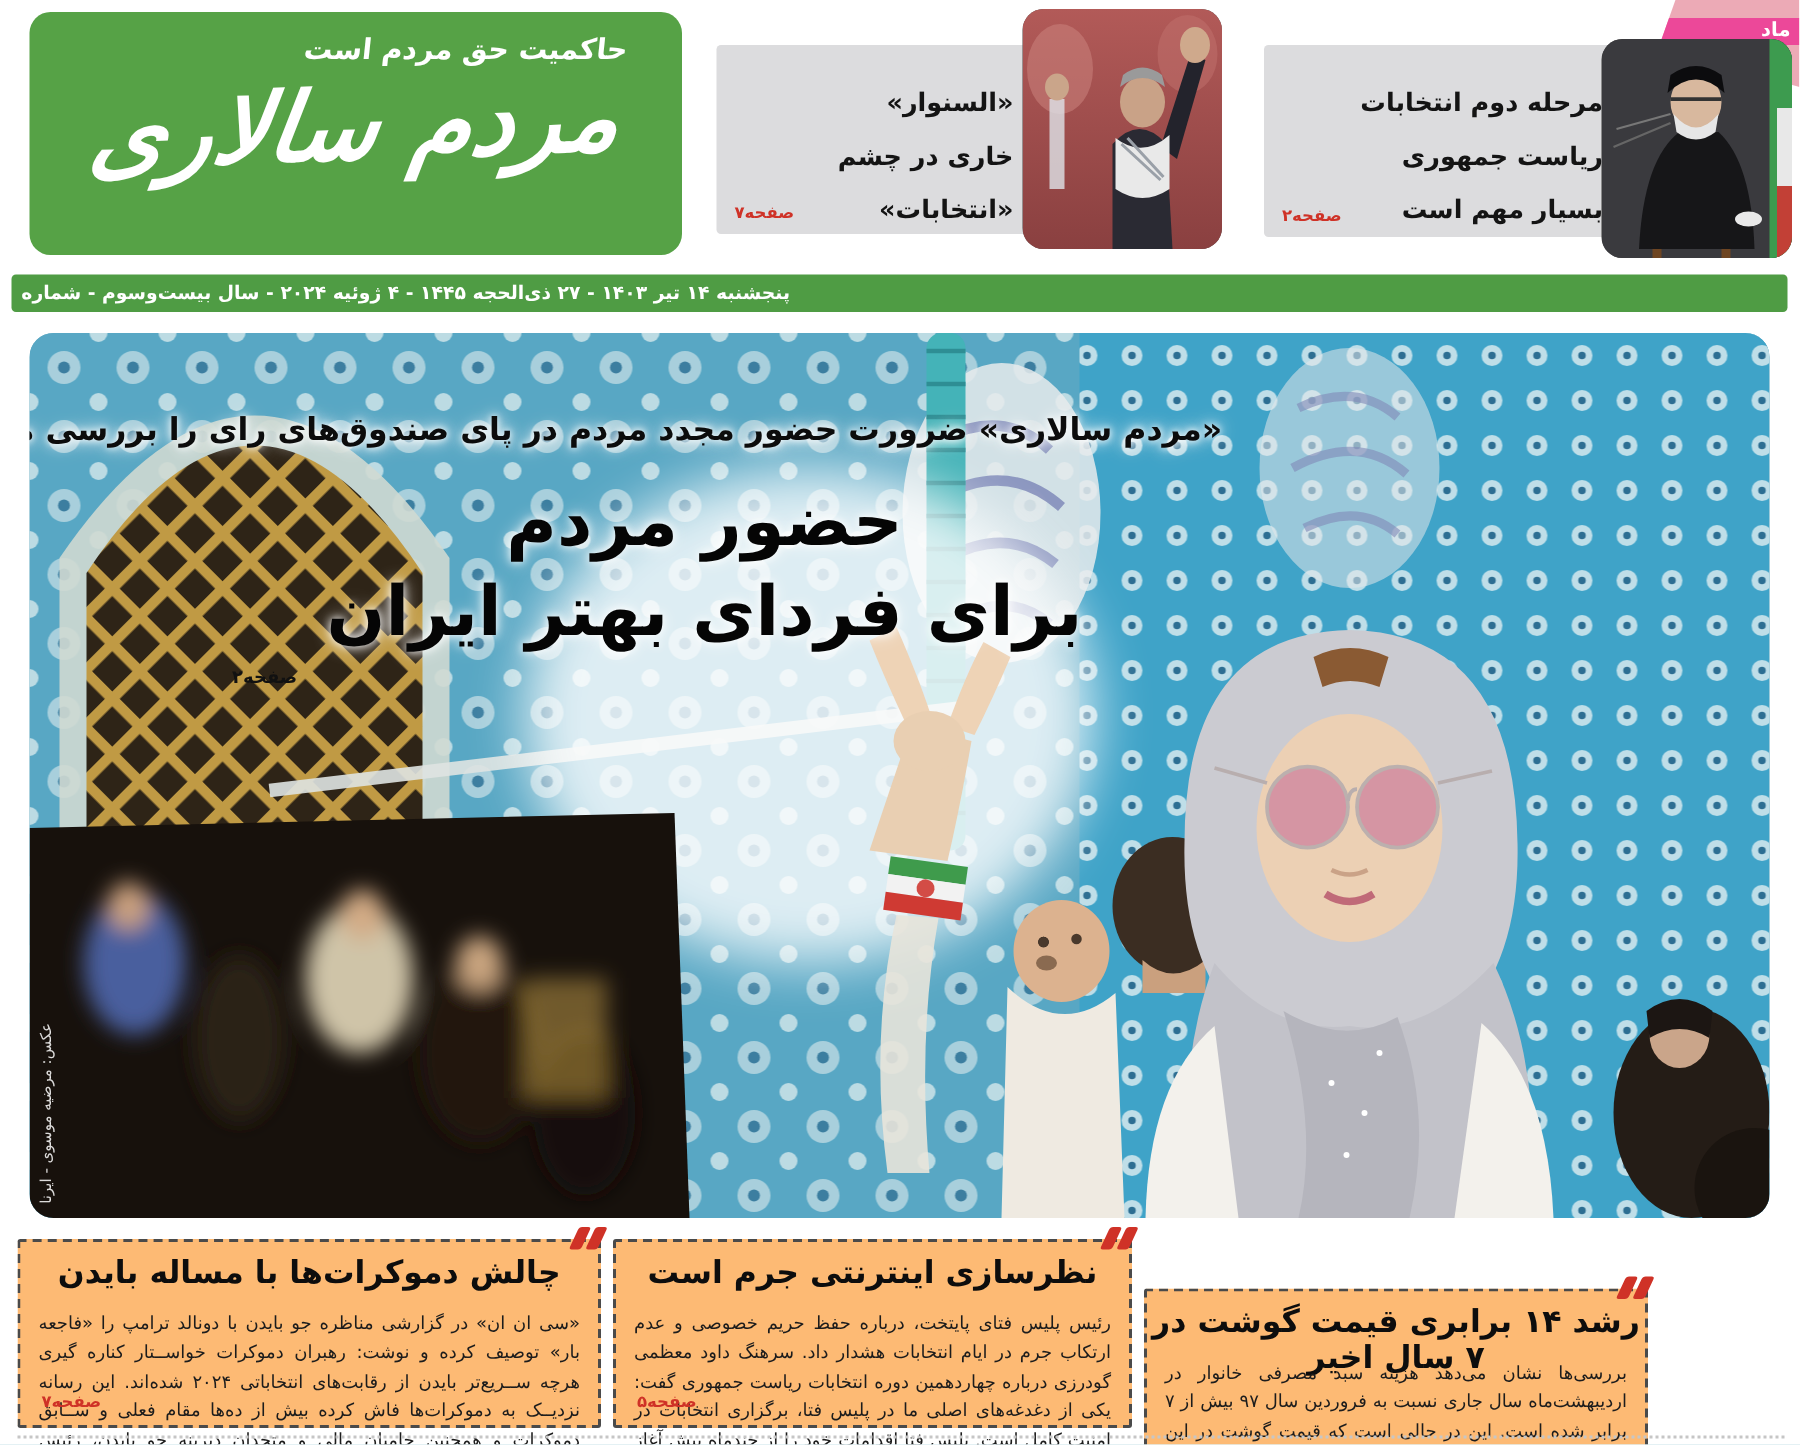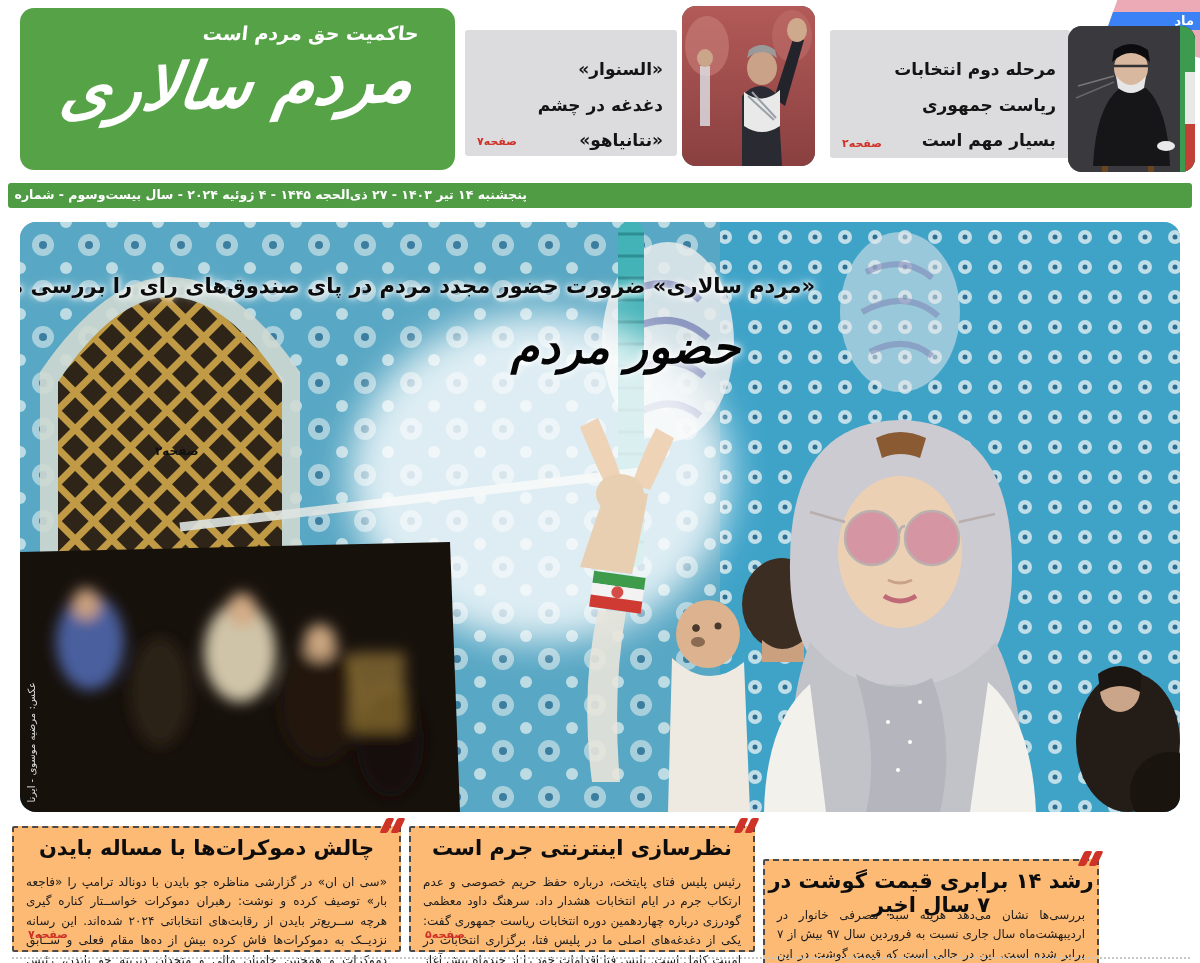--- a/index.html
+++ b/index.html
@@ -6,43 +6,43 @@
   *{box-sizing:border-box;}
   body{font-family:"DejaVu Sans", sans-serif;}
   #paper{position:relative;width:1200px;height:963px;background:#fff;overflow:hidden;direction:rtl;}
 
   
   .masthead{position:absolute;left:20px;top:8px;width:435px;height:162px;background:#56a246;border-radius:14px;}
   .masthead .tagline{position:absolute;top:14px;right:36px;color:#fff;font-size:19px;font-weight:bold;transform:skewX(-6deg);}
   .masthead .title{position:absolute;top:40px;left:0;width:100%;text-align:center;color:#fff;font-size:64px;font-weight:bold;font-style:italic;transform:skewX(-10deg) rotate(-2deg);letter-spacing:-2px;}
 
   
-  .graybox{position:absolute;background:#dcdcde;border-radius:3px;}
+  .graybox{position:absolute;background:#dcdcde;border-radius:3px;margin-left:13px;}
   .graybox .t{position:absolute;top:22px;right:14px;left:10px;text-align:right;font-size:17px;font-weight:bold;color:#141414;line-height:2.1;}
   .pagemark{color:#cf3227;font-size:11px;font-weight:bold;}
   .graybox .pagemark{position:absolute;bottom:8px;left:12px;}
   .topphoto{position:absolute;border-radius:14px;overflow:hidden;background:#555;}
   .topphoto svg{display:block;}
 
   
   .cornerad{position:absolute;left:1106px;top:0;width:94px;height:58px;background:#ecaab6;clip-path:polygon(12% 0,100% 0,100% 100%,0 55%);}
-  .cornerad .band{position:absolute;top:12px;left:0;width:100%;height:18px;background:#3b82f6;text-align:center;}
+  .cornerad .band{position:absolute;top:12px;left:0;width:100%;height:18px;background:#ec4899;text-align:center;}
   .cornerad .band span{position:absolute;top:1px;right:6px;color:#fff;font-size:13px;font-weight:bold;}
 
   
   .datestrip{position:absolute;left:8px;top:183px;width:1184px;height:25px;background:#4f9c44;border-radius:3px;}
   .datestrip .d{position:absolute;top:4px;left:14px;width:505px;direction:rtl;text-align:right;color:#fff;font-size:12.5px;font-weight:bold;white-space:nowrap;}
 
   
   .mainphoto{position:absolute;left:20px;top:222px;width:1160px;height:590px;border-radius:16px;overflow:hidden;background:#6fb0c5;}
   .mainphoto svg{position:absolute;left:0;top:0;}
   .kicker{position:absolute;top:52px;left:35px;width:760px;text-align:center;font-size:21px;font-weight:bold;color:#0c0c0c;
           text-shadow:0 0 5px #fff,0 0 9px rgba(255,255,255,.9),0 0 14px rgba(255,255,255,.7);white-space:nowrap;}
-  .headline{position:absolute;top:96px;left:180px;width:540px;color:#050505;font-weight:bold;
-            text-shadow:0 0 6px rgba(255,255,255,.95),0 0 12px rgba(255,255,255,.8);font-style:italic;}
+  .headline{position:absolute;top:96px;left:180px;width:540px;text-align:center;color:#050505;font-weight:bold;
+            text-shadow:0 0 6px rgba(255,255,255,.95),0 0 12px rgba(255,255,255,.8);}
   .headline .l1{font-size:46px;line-height:1.3;}
   .headline .l2{font-size:46px;line-height:1.3;}
   .lead-page{position:absolute;top:222px;left:135px;font-size:12px;font-weight:bold;color:#111;}
   .photocredit{position:absolute;top:460px;left:6px;writing-mode:vertical-rl;transform:rotate(180deg);font-size:10px;color:rgba(255,255,255,.85);letter-spacing:1px;}
 
   
   .artbox{position:absolute;top:826px;height:126px;background:#fdba74;border:2px dashed #4a4a4a;border-radius:2px;}
   .artbox .atitle{position:absolute;top:8px;left:0;width:100%;text-align:center;font-size:21px;font-weight:bold;color:#0d0d0d;}
   .artbox .abody{position:absolute;top:45px;right:12px;left:12px;font-size:12px;line-height:1.62;color:#1c1c1c;text-align:justify;direction:rtl;}
   .artbox .pagemark{position:absolute;bottom:9px;left:14px;}
@@ -64,21 +64,21 @@
 
   <div class="cornerad">
     <div class="band">
       <span>ماد</span>
     </div>
   </div>
 
   <div class="graybox" style="left:465px;top:30px;width:212px;height:126px;">
     <div class="t">
       <span>«السنوار»</span><br>
-      <span>دغدغه در چشم «نتانیاهو»</span>
+      <span>خاری در چشم «انتخابات»</span>
     </div>
     <div class="pagemark">صفحه۷</div>
   </div>
   <div class="topphoto" style="left:682px;top:6px;width:133px;height:160px;">
     <svg width="133" height="160" viewBox="0 0 133 160">
       <defs>
         <linearGradient id="redbg" x1="0" y1="0" x2="0" y2="1">
           <stop offset="0" stop-color="#b25a58"></stop>
             <stop offset="1" stop-color="#8a4040"></stop>
         </linearGradient>
@@ -233,20 +233,21 @@
 
       <ellipse cx="1108" cy="520" rx="52" ry="70" fill="#241c16"></ellipse>
       <ellipse cx="1100" cy="468" rx="20" ry="22" fill="#caa58a"></ellipse>
       <path d="M1078 452 Q1100 436 1122 452 L1120 470 Q1100 458 1080 470 Z" fill="#1c1613"></path>
       <ellipse cx="1150" cy="570" rx="40" ry="40" fill="#1a140f"></ellipse>
     </svg>
 
     <div class="kicker">«مردم سالاری» ضرورت حضور مجدد مردم در پای صندوق‌های رای را بررسی می‌کند</div>
     <div class="headline">
       <div class="l1">حضور مردم</div>
+      <div class="l2">برای فردای بهتر ایران</div>
     </div>
     <div class="lead-page">صفحه۲</div>
     <div class="photocredit">عکس: مرضیه موسوی - ایرنا</div>
   </div>
 
   <div class="artbox" style="left:12px;width:389px;">
     <span class="quoteicon">
         <i></i>
         <i></i>
       </span>

